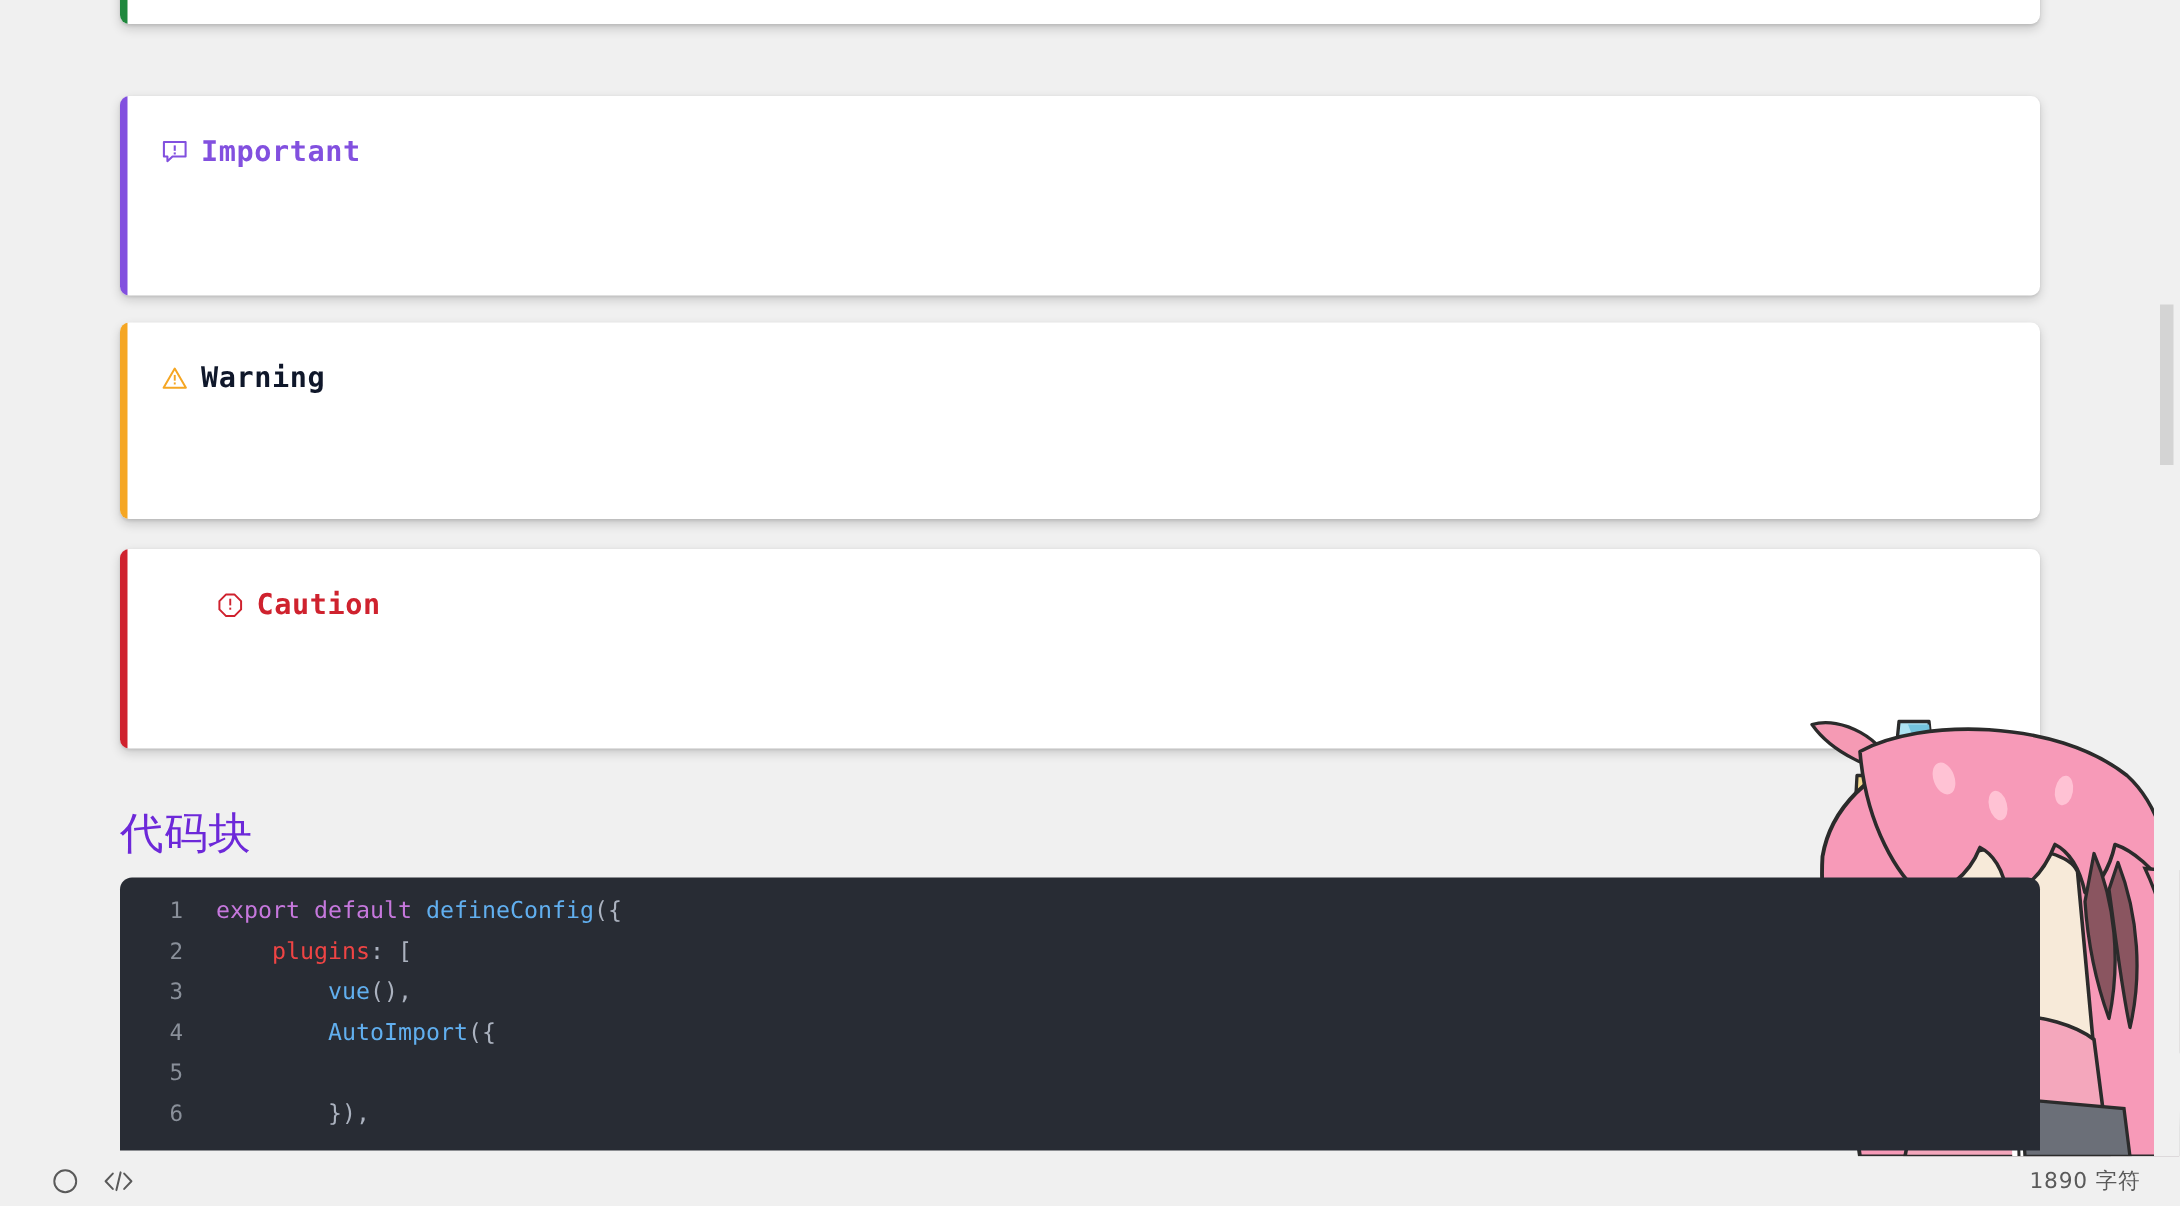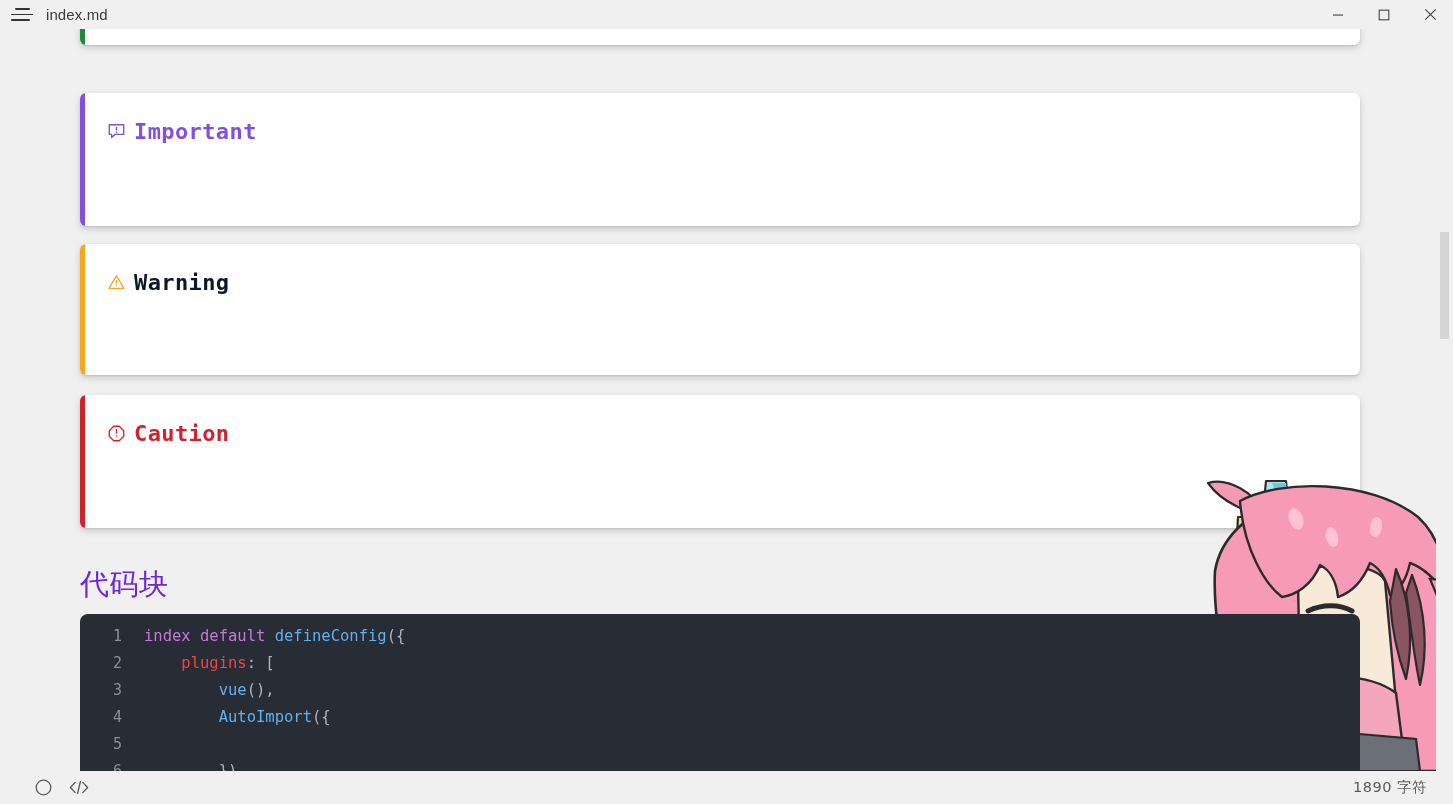--- a/index.html
+++ b/index.html
@@ -64,29 +64,29 @@
     overflow:hidden;
   }
   .callout .bar {
     position:absolute; left:0; top:0; bottom:0; width:5px;
   }
   .callout .head {
     display:flex; align-items:center; gap:9px;
     padding:26px 0 0 28px;
     font-family:"DejaVu Sans Mono", monospace;
     font-weight:bold;
-    font-size:22px;
+    font-size:19px;
     letter-spacing:.4px;
   }
   .callout .ic { width:17px; height:17px; display:block; flex:0 0 17px; }
 
   .co-tip   { top:-36px; height:52px; }
   .co-imp   { top:64px;  height:133px; }
   .co-warn  { top:215px; height:131px; }
-  .co-caut  { top:366px; height:133px; }
+  .co-caut  { top:366px; height:133px;padding-left:37px; }
 
   
   .sec-head {
     position:absolute;
     left:80px; top:536px;
     font-size:29px; font-weight:normal;
     color:#6d28d9;
     font-family:"DejaVu Sans", sans-serif;
     letter-spacing:.5px;
   }
@@ -161,48 +161,20 @@
     font-size:14.5px; color:#5a5a5a;
     font-family:"DejaVu Sans", sans-serif;
     letter-spacing:.5px;
   }
 </style>
 </head>
 <body>
 
 <div class="app">
 
-  <div class="titlebar">
-    <div class="tb-menu">
-      <span class="hamb">
-        <i></i>
-          <i></i>
-          <i></i>
-      </span>
-    </div>
-    <div class="tb-title">index.md</div>
-    <div class="tb-spacer"></div>
-    <div class="winbtns">
-      <div class="winbtn">
-        <svg width="12" height="12" viewBox="0 0 12 12">
-          <rect x="1" y="5.5" width="10" height="1.1" fill="#444"></rect>
-        </svg>
-      </div>
-      <div class="winbtn">
-        <svg width="12" height="12" viewBox="0 0 12 12">
-          <rect x="1.2" y="1.2" width="9.6" height="9.6" fill="none" stroke="#444" stroke-width="1.1"></rect>
-        </svg>
-      </div>
-      <div class="winbtn close">
-        <svg width="13" height="13" viewBox="0 0 13 13">
-          <path d="M1.3 1.3 L11.7 11.7 M11.7 1.3 L1.3 11.7" stroke="#444" stroke-width="1.15" fill="none"></path>
-        </svg>
-      </div>
-    </div>
-  </div>
 
   <div class="content">
 
     <div class="callout co-tip">
       <div class="bar" style="background:#1f883d"></div>
     </div>
 
     <div class="callout co-imp">
       <div class="bar" style="background:#8250df"></div>
       <div class="head" style="color:#8250df">
@@ -236,21 +208,21 @@
           <rect x="7.4" y="9.5" width="1.2" height="1.3" fill="#cf222e"></rect>
         </svg>
         <span>Caution</span>
       </div>
     </div>
 
     <div class="sec-head">代码块</div>
 
     <div class="codeblock">
       <div id="code-lines">
-          <div class="cline"><span class="lnum">1</span><span class="ctxt"><span class="k-kw">index</span><span class="k-pn"> </span><span class="k-kw">default</span><span class="k-pn"> </span><span class="k-fn">defineConfig</span><span class="k-pn">({</span></span></div>
+          <div class="cline"><span class="lnum">1</span><span class="ctxt"><span class="k-kw">export</span><span class="k-pn"> </span><span class="k-kw">default</span><span class="k-pn"> </span><span class="k-fn">defineConfig</span><span class="k-pn">({</span></span></div>
           <div class="cline"><span class="lnum">2</span><span class="ctxt"><span class="k-pn">    </span><span class="k-prop">plugins</span><span class="k-pn">: [</span></span></div>
           <div class="cline"><span class="lnum">3</span><span class="ctxt"><span class="k-pn">        </span><span class="k-fn">vue</span><span class="k-pn">(),</span></span></div>
           <div class="cline"><span class="lnum">4</span><span class="ctxt"><span class="k-pn">        </span><span class="k-fn">AutoImport</span><span class="k-pn">({</span></span></div>
           <div class="cline"><span class="lnum">5</span></div>
           <div class="cline"><span class="lnum">6</span><span class="ctxt"><span class="k-pn">        </span><span class="k-pn">}),</span></span></div>
         </div>
     </div>
 
     <div class="mascot">
       <svg viewBox="0 0 253 300" xmlns="http://www.w3.org/2000/svg">

